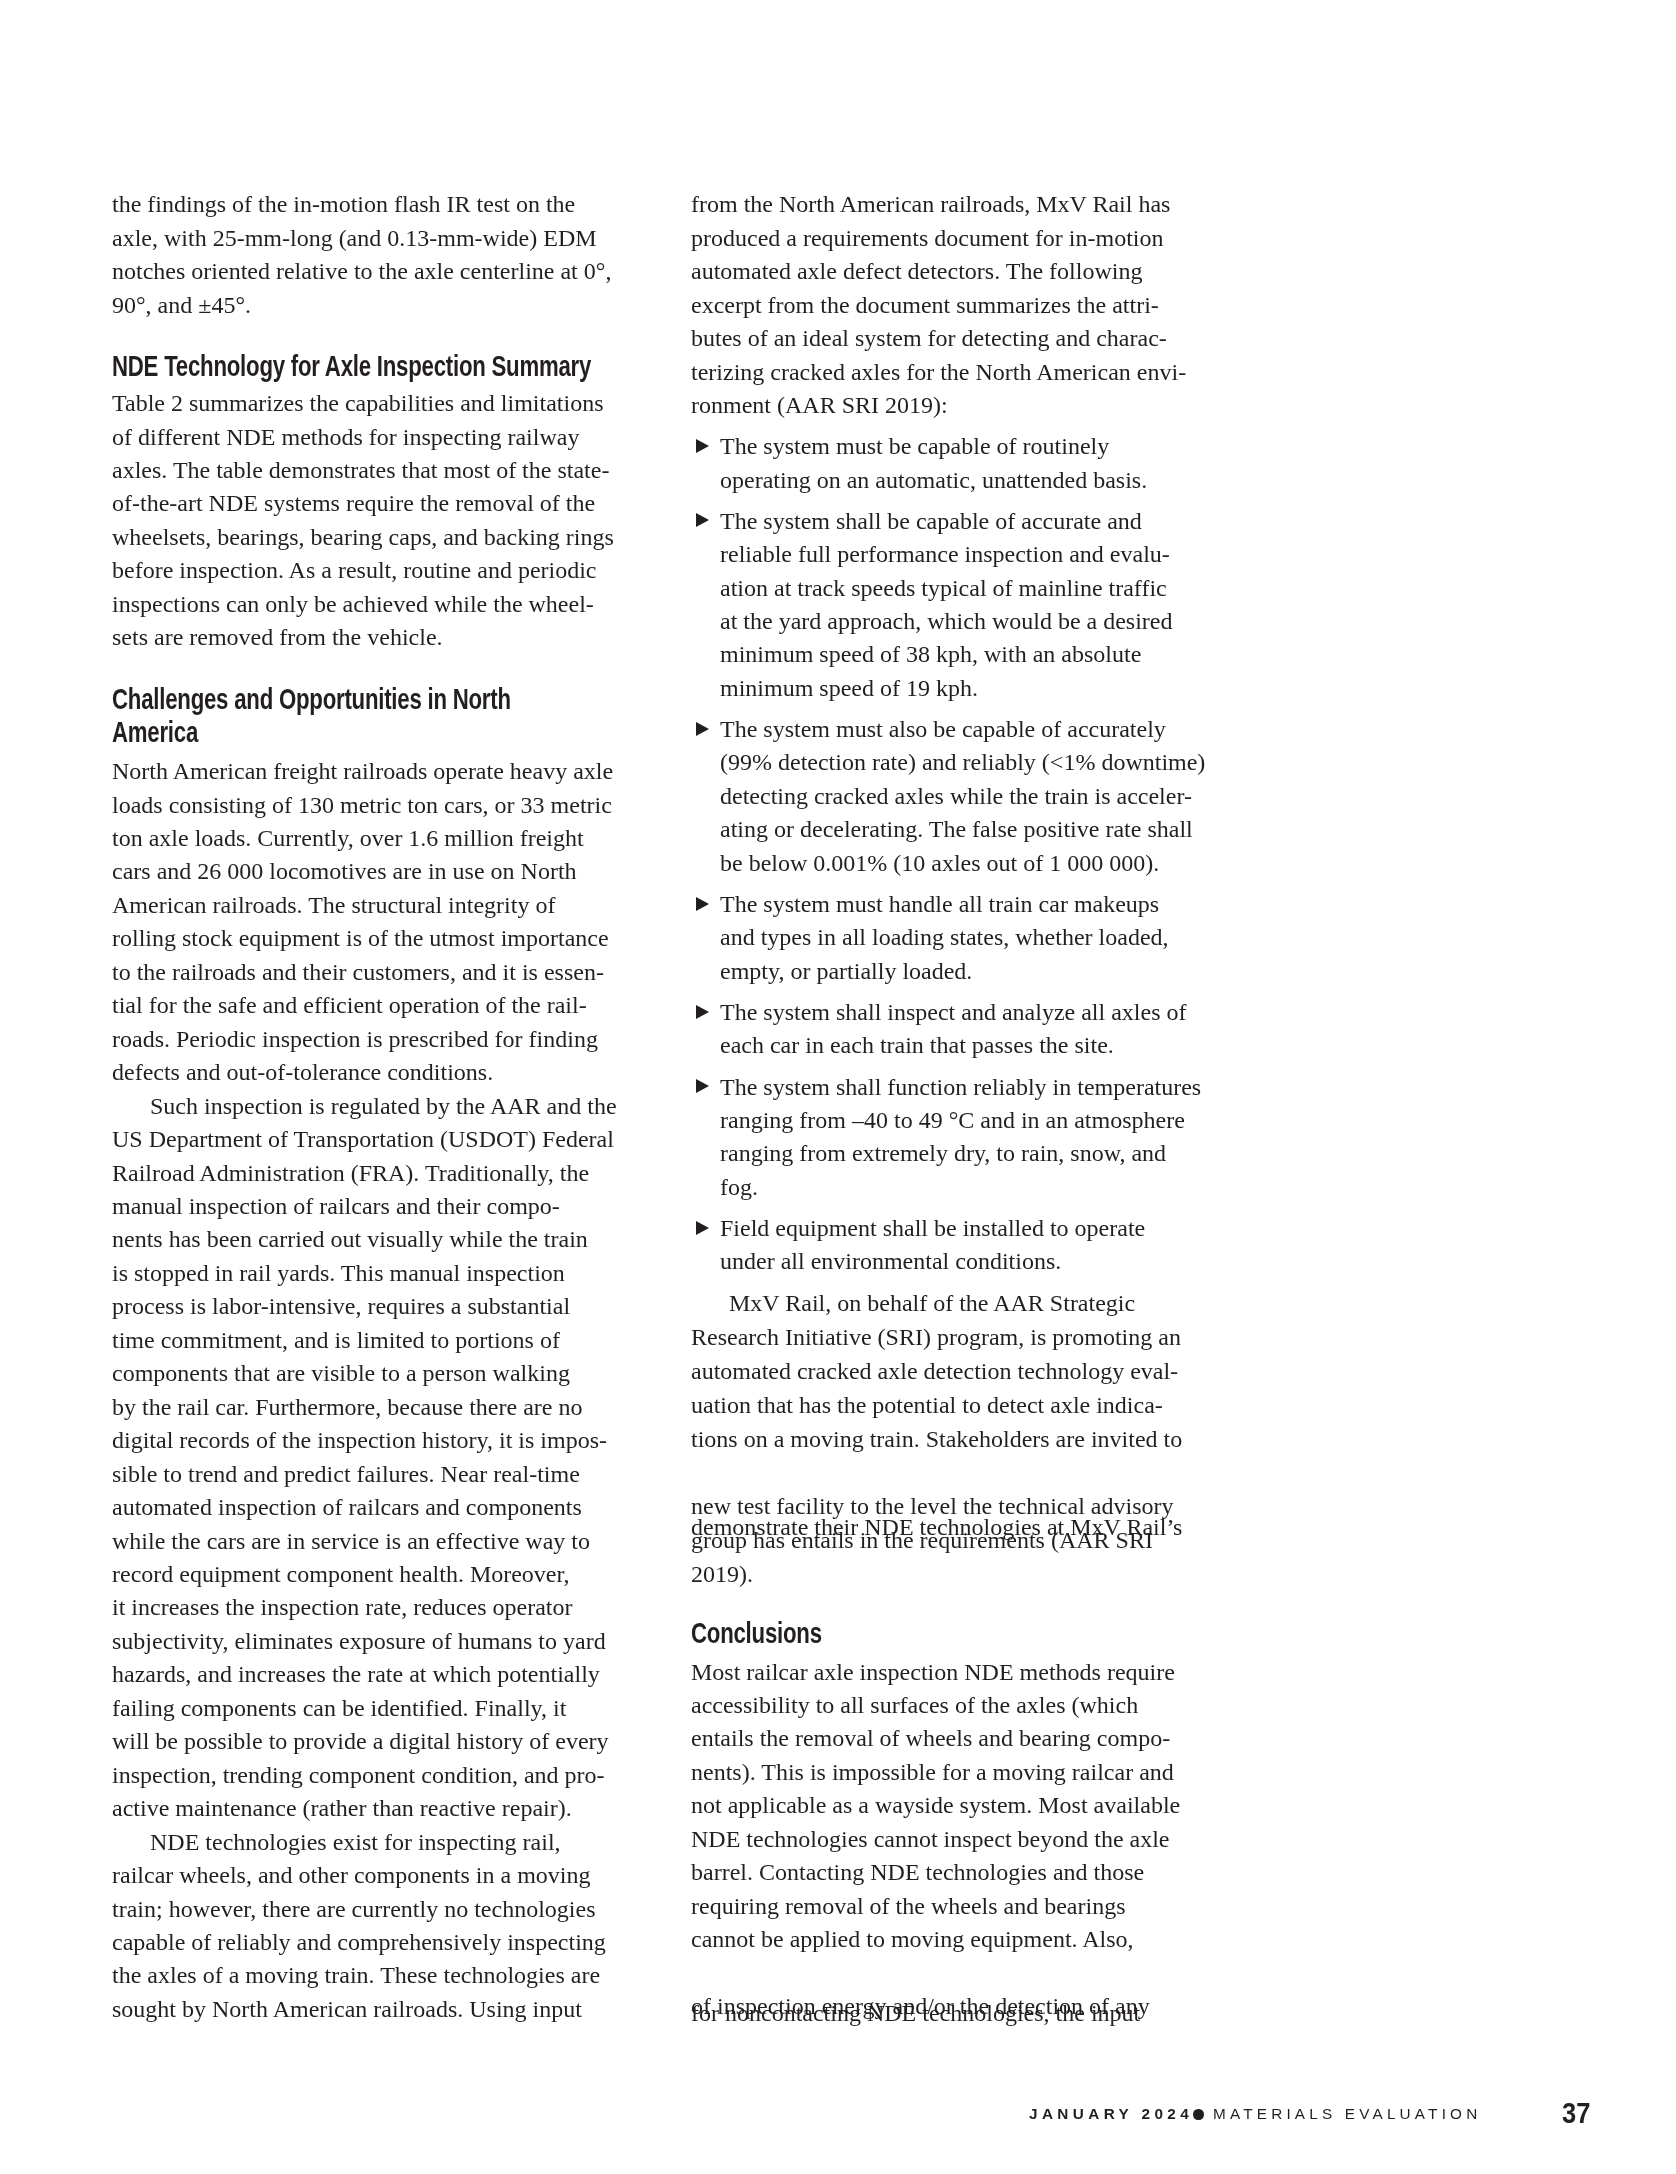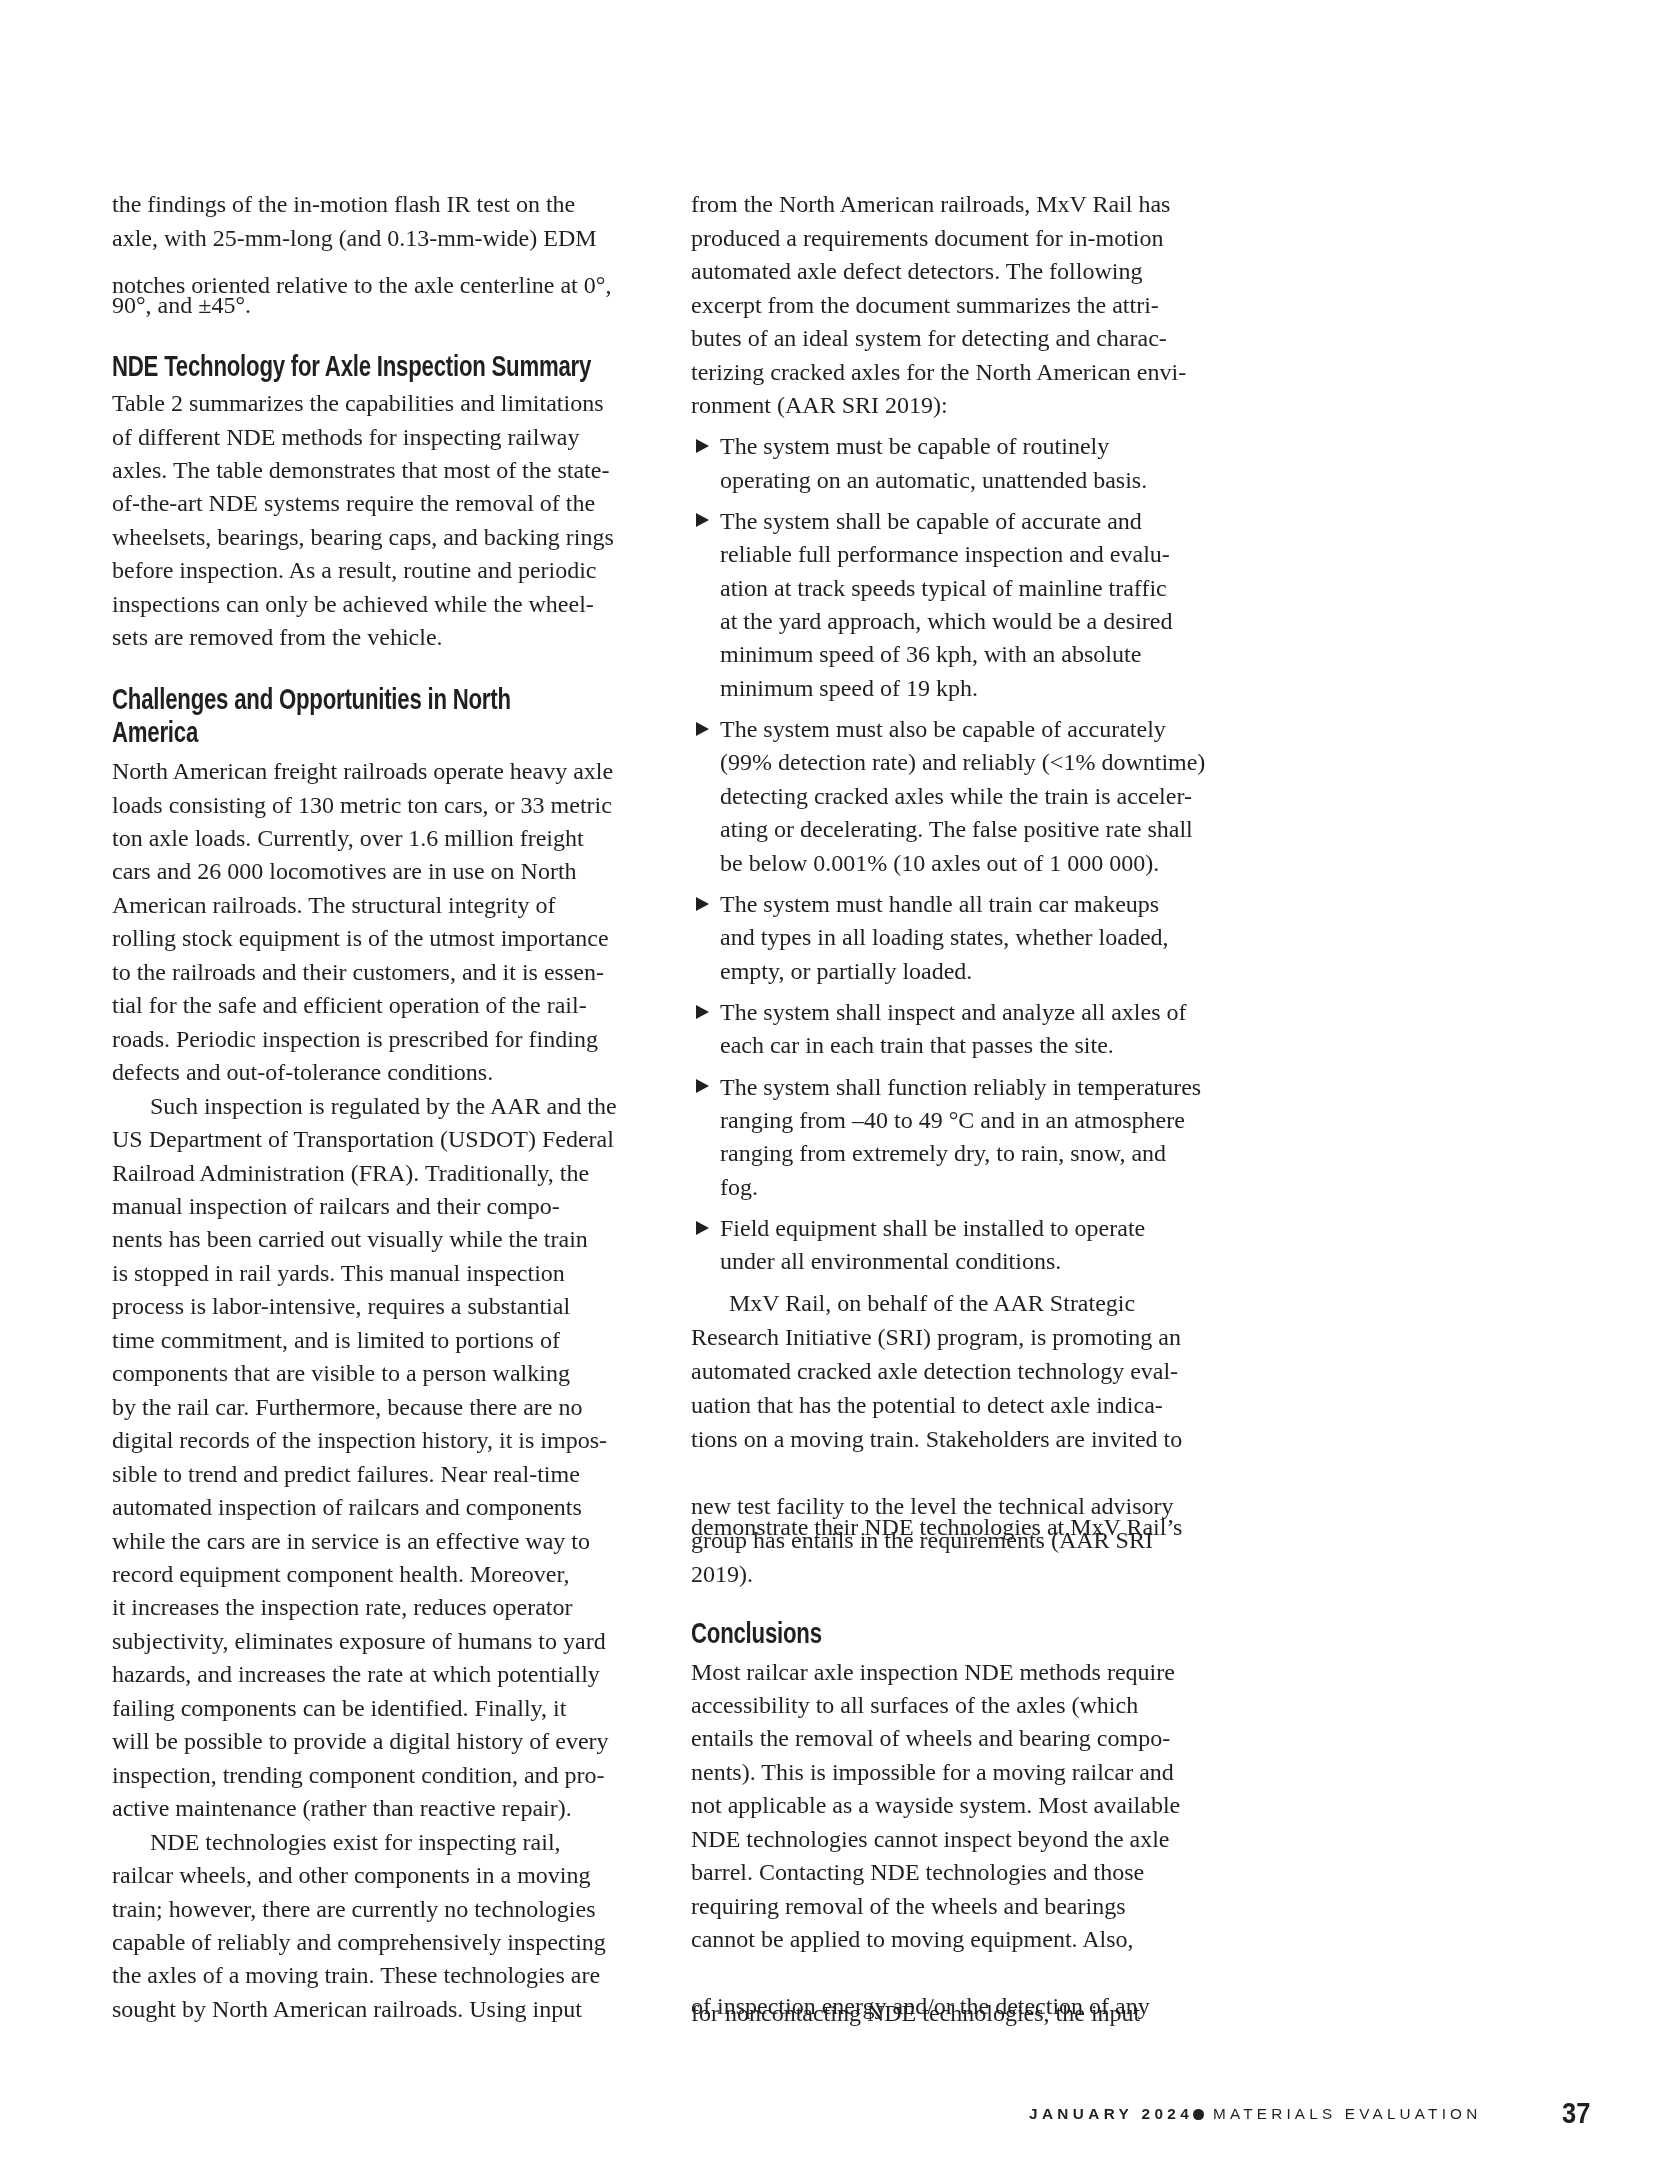--- a/index.html
+++ b/index.html
@@ -70,21 +70,21 @@
 </style>
 </head>
 <body>
 
 <div class="page">
 
   <div class="col col-left">
 
     <div class="line" style="top:190px">the findings of the in-motion flash IR test on the</div>
     <div class="line" style="top:224px">axle, with 25-mm-long (and 0.13-mm-wide) EDM</div>
-    <div class="line" style="top:271px">notches oriented relative to the axle centerline at 0°,</div>
+    <div class="line" style="top:257px">notches oriented relative to the axle centerline at 0°,</div>
     <div class="line" style="top:291px">90°, and ±45°.</div>
 
     <div class="heading" style="top:350px">NDE Technology for Axle Inspection Summary</div>
 
     <div class="line" style="top:389px">Table 2 summarizes the capabilities and limitations</div>
     <div class="line" style="top:423px">of different NDE methods for inspecting railway</div>
     <div class="line" style="top:456px">axles. The table demonstrates that most of the state-</div>
     <div class="line" style="top:489px">of-the-art NDE systems require the removal of the</div>
     <div class="line" style="top:523px">wheelsets, bearings, bearing caps, and backing rings</div>
     <div class="line" style="top:556px">before inspection. As a result, routine and periodic</div>
@@ -150,21 +150,21 @@
       <div class="line bullet-text" style="top:432px">The system must be capable of routinely</div>
       <div class="line bullet-text" style="top:466px">operating on an automatic, unattended basis.</div>
     </div>
 
     <div>
       <span class="bullet-icon" style="top:513px"></span>
       <div class="line bullet-text" style="top:507px">The system shall be capable of accurate and</div>
       <div class="line bullet-text" style="top:540px">reliable full performance inspection and evalu-</div>
       <div class="line bullet-text" style="top:574px">ation at track speeds typical of mainline traffic</div>
       <div class="line bullet-text" style="top:607px">at the yard approach, which would be a desired</div>
-      <div class="line bullet-text" style="top:640px">minimum speed of 36 kph, with an absolute</div>
+      <div class="line bullet-text" style="top:640px">minimum speed of 38 kph, with an absolute</div>
       <div class="line bullet-text" style="top:674px">minimum speed of 19 kph.</div>
     </div>
 
     <div>
       <span class="bullet-icon" style="top:722px"></span>
       <div class="line bullet-text" style="top:715px">The system must also be capable of accurately</div>
       <div class="line bullet-text" style="top:748px">(99% detection rate) and reliably (&lt;1% downtime)</div>
       <div class="line bullet-text" style="top:782px">detecting cracked axles while the train is acceler-</div>
       <div class="line bullet-text" style="top:815px">ating or decelerating. The false positive rate shall</div>
       <div class="line bullet-text" style="top:849px">be below 0.001% (10 axles out of 1 000 000).</div>

